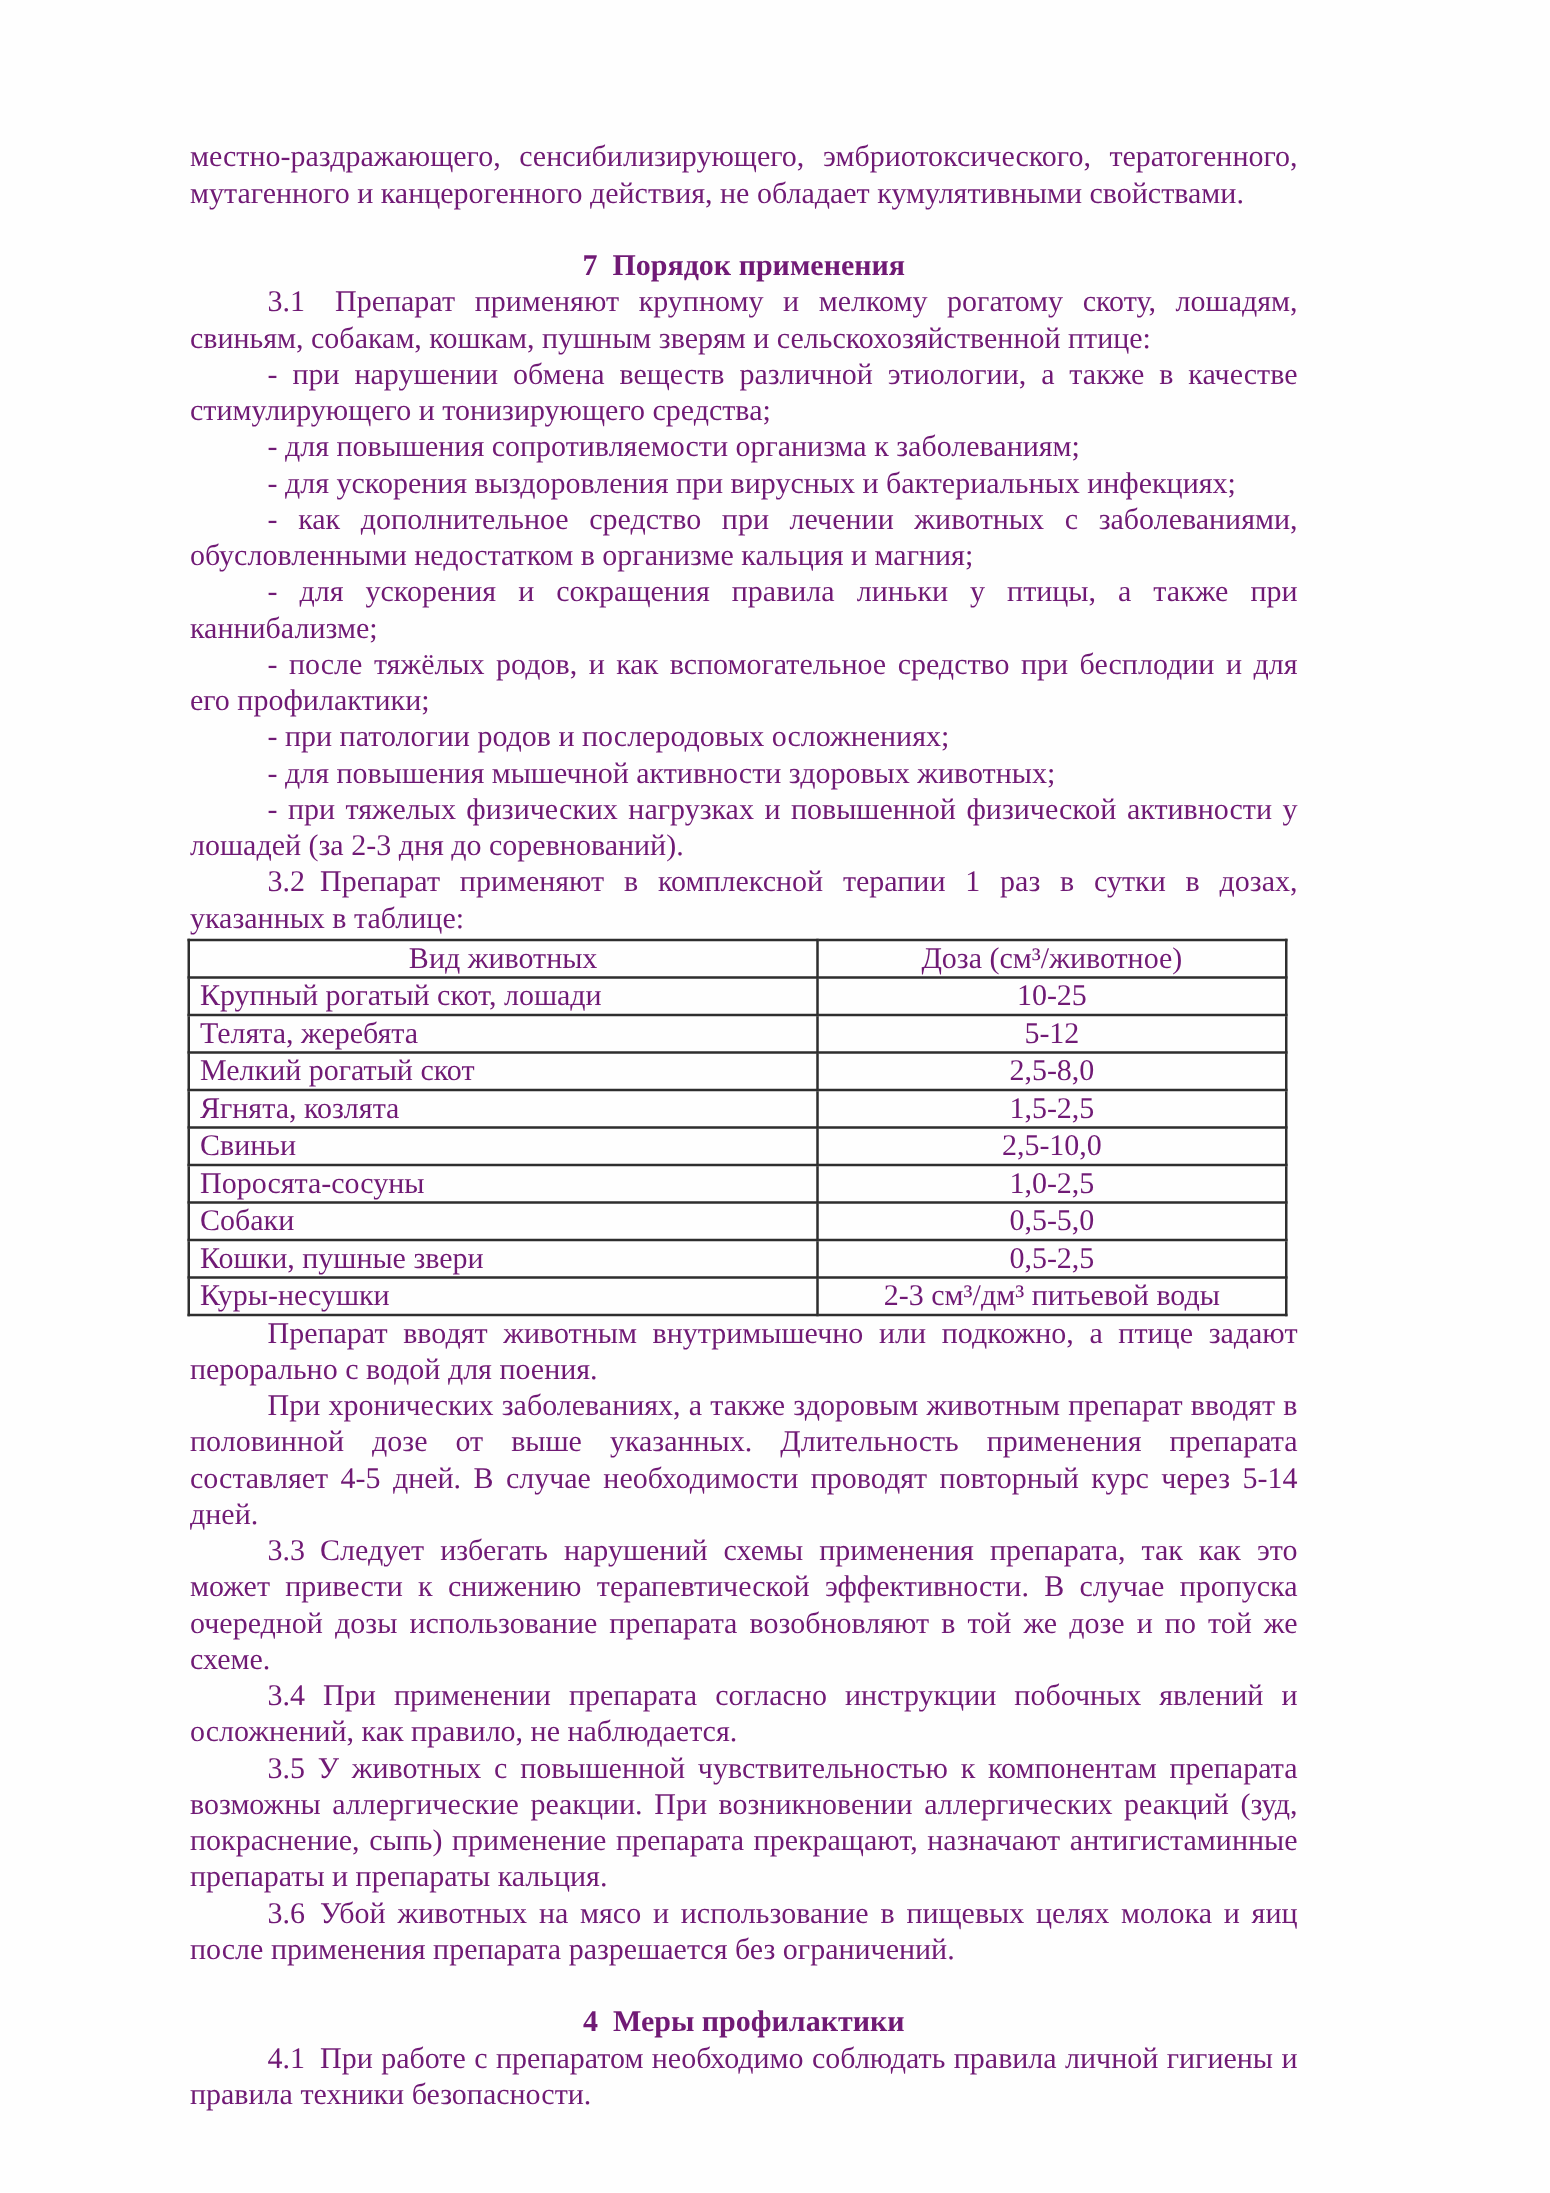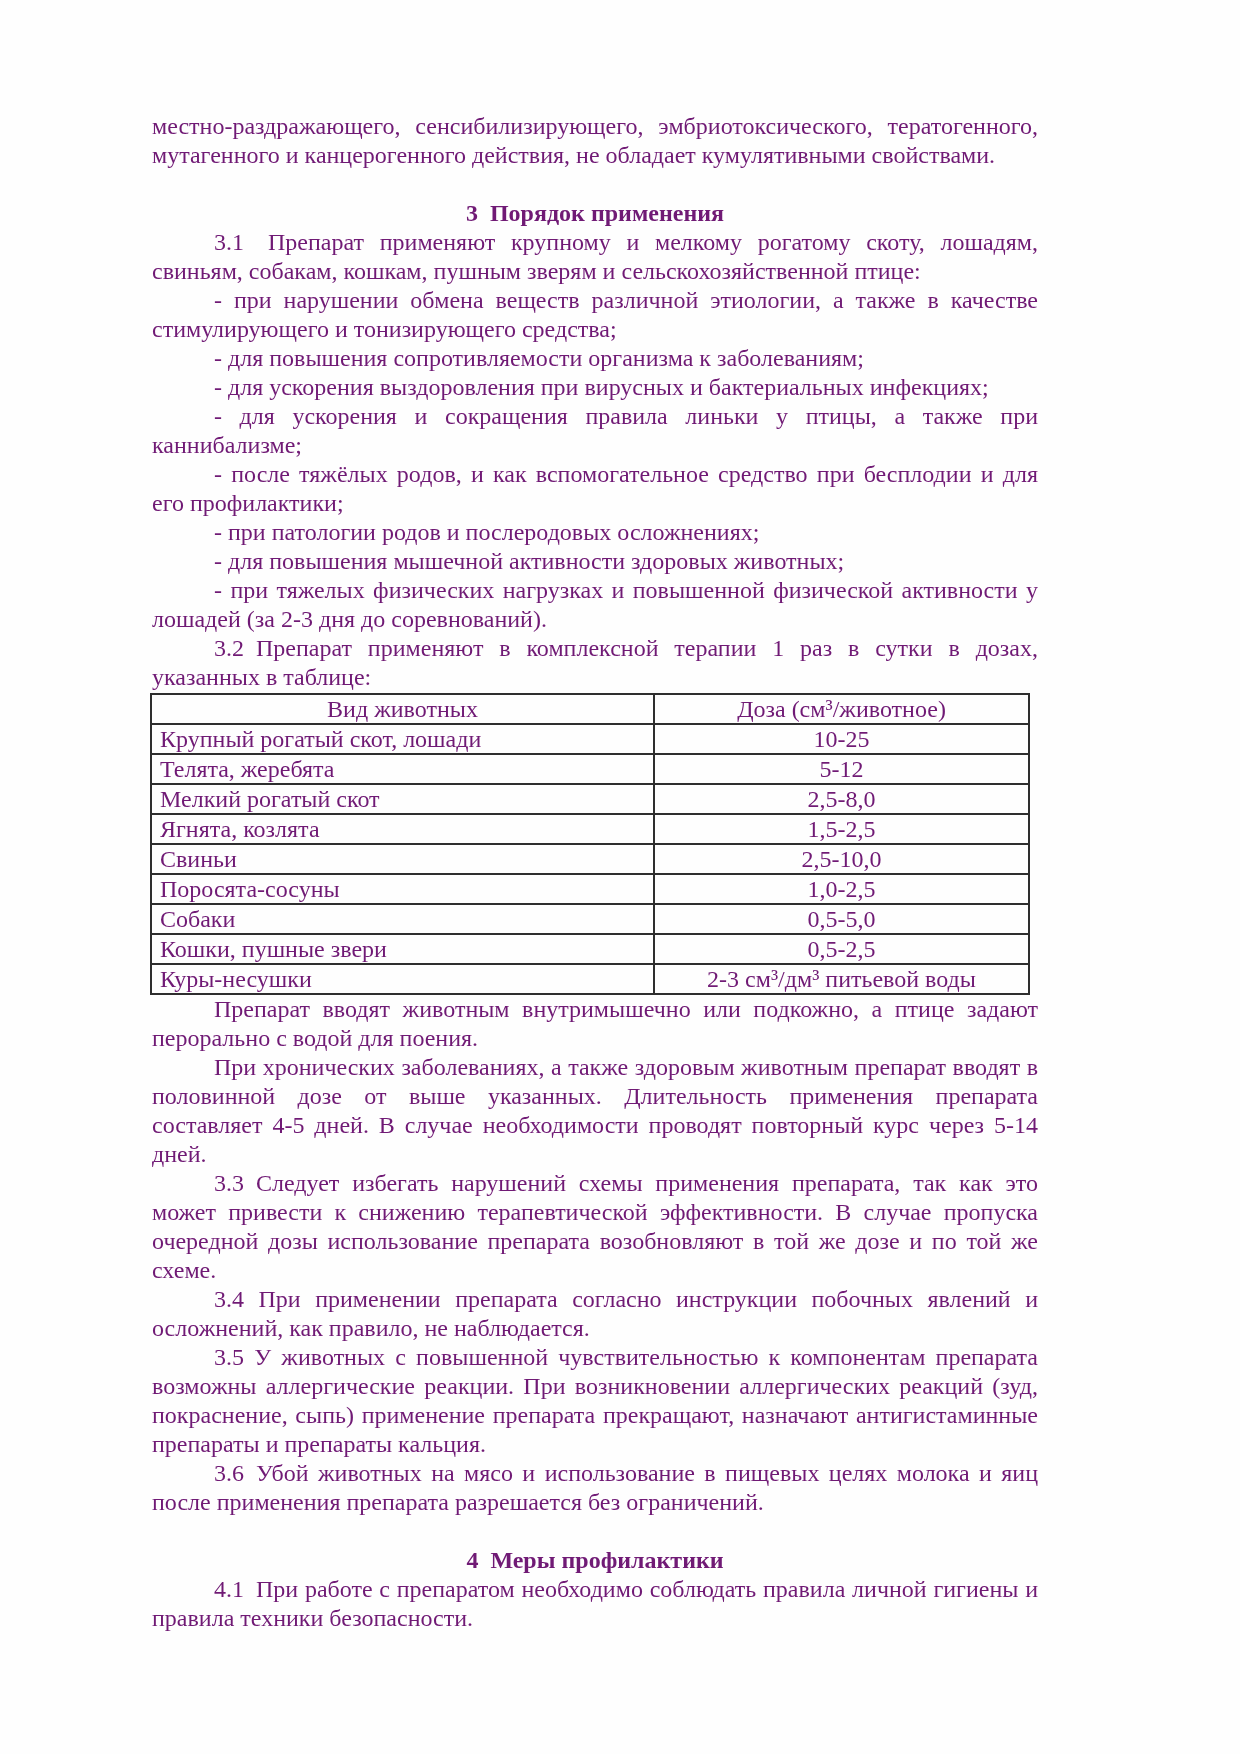--- a/index.html
+++ b/index.html
@@ -64,27 +64,28 @@
   td.cell-dose   { text-align: center; }
 </style>
 </head>
 <body>
 
 <div class="page">
   <div class="content">
 
     <p class="para">местно-раздражающего, сенсибилизирующего, эмбриотоксического, тератогенного, мутагенного и канцерогенного действия, не обладает кумулятивными свойствами.</p>
 
-    <h2 class="heading">3 Порядок применения</h2>
+    <h2 class="heading">7 Порядок применения</h2>
 
     <p class="para indent">3.1 Препарат применяют крупному и мелкому рогатому скоту, лошадям, свиньям, собакам, кошкам, пушным зверям и сельскохозяйственной птице:</p>
 
     <p class="para indent">- при нарушении обмена веществ различной этиологии, а также в качестве стимулирующего и тонизирующего средства;</p>
     <p class="para indent">- для повышения сопротивляемости организма к заболеваниям;</p>
     <p class="para indent">- для ускорения выздоровления при вирусных и бактериальных инфекциях;</p>
+    <p class="para indent">- как дополнительное средство при лечении животных с заболеваниями, обусловленными недостатком в организме кальция и магния;</p>
     <p class="para indent">- для ускорения и сокращения правила линьки у птицы, а также при каннибализме;</p>
     <p class="para indent">- после тяжёлых родов, и как вспомогательное средство при бесплодии и для его профилактики;</p>
     <p class="para indent">- при патологии родов и послеродовых осложнениях;</p>
     <p class="para indent">- для повышения мышечной активности здоровых животных;</p>
     <p class="para indent">- при тяжелых физических нагрузках и повышенной физической активности у лошадей (за 2-3 дня до соревнований).</p>
 
     <p class="para indent">3.2 Препарат применяют в комплексной терапии 1 раз в сутки в дозах, указанных в таблице:</p>
 
     <table class="dose-table">
       <colgroup>

